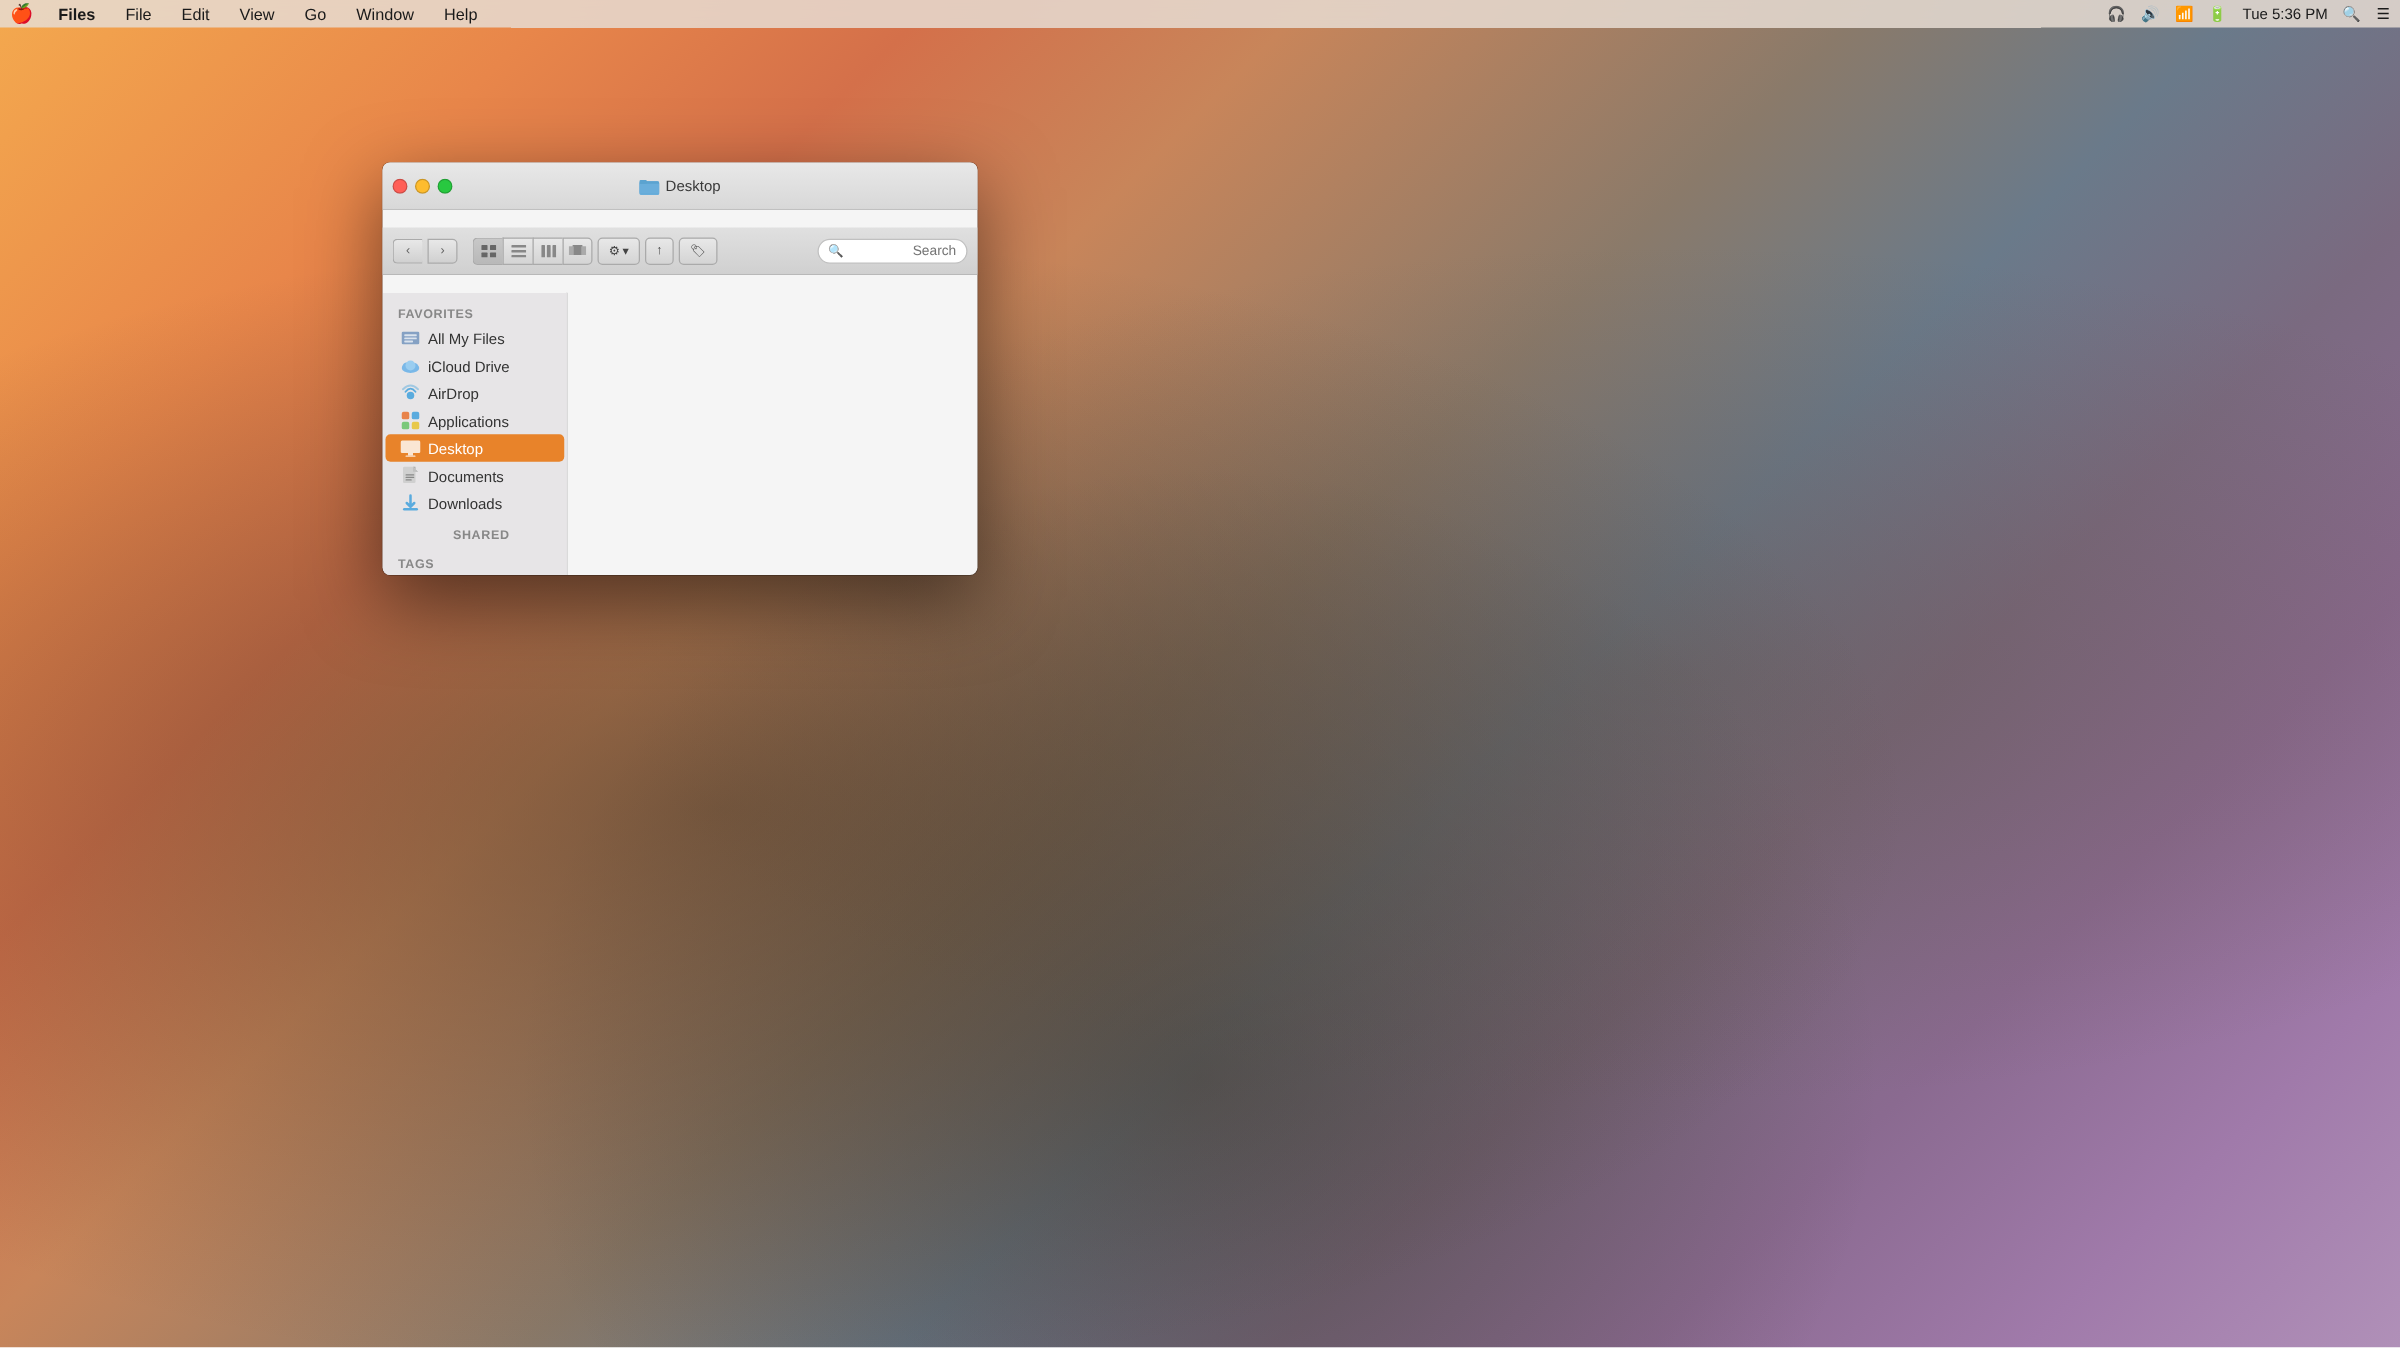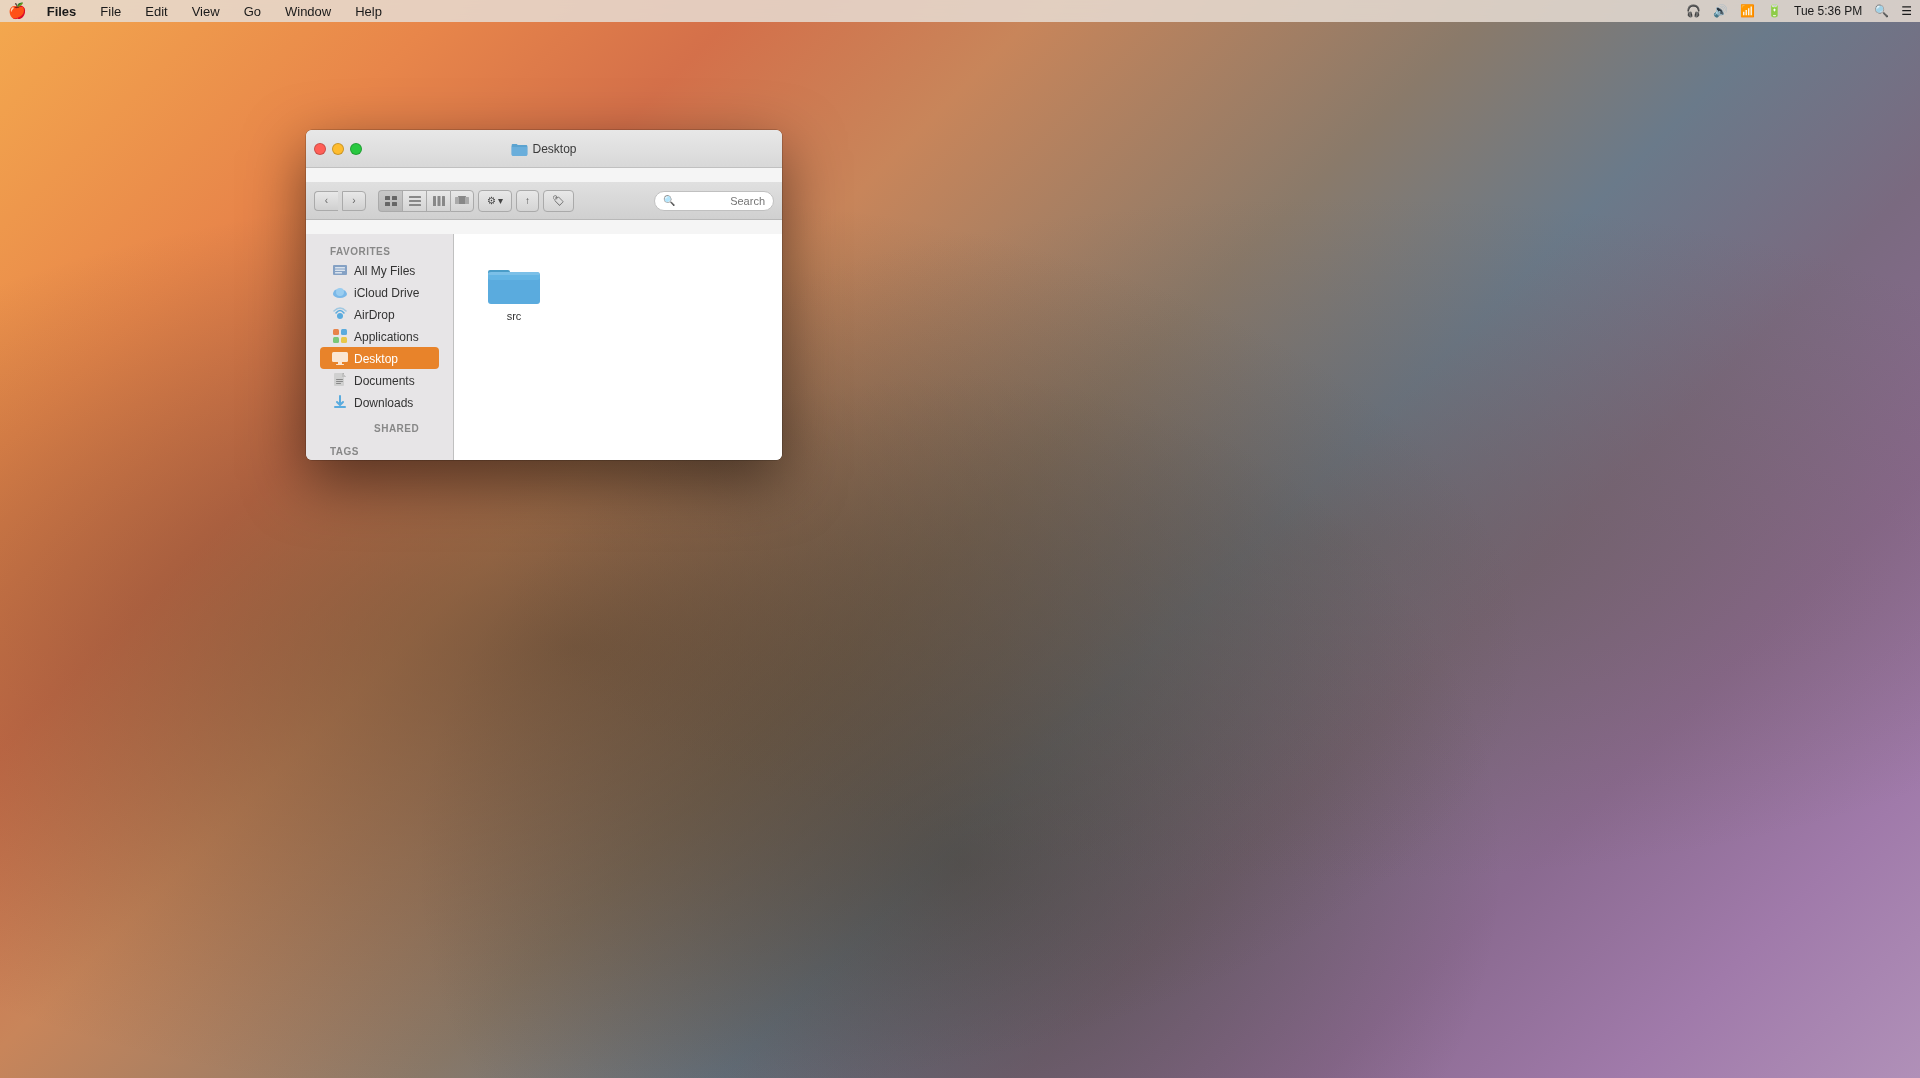--- a/index.html
+++ b/index.html
@@ -239,21 +239,21 @@
       flex: 1;
       overflow: hidden;
     }
 
     
     .sidebar {
       width: 148px;
       background: rgba(230, 228, 230, 0.95);
       border-right: 1px solid #c0c0c0;
       overflow-y: auto;
-      padding: 8px 12px;
+      padding: 8px 0;
       flex-shrink: 0;
     }
 
     .sidebar-section-label {
       font-size: 10px;
       font-weight: 600;
       color: #888;
       text-transform: uppercase;
       padding: 4px 12px 2px;
       letter-spacing: 0.5px;
@@ -552,30 +552,15 @@
         <span>Red</span>
       </div>
 
       <div class="sidebar-item">
         <div class="tag-dot" style="background:#e67e22;"></div>
         <span>Orange</span>
       </div>
 
     </div>
 
-    <div class="content-area">
-      <div class="file-item">
-        <svg class="folder-svg" viewBox="0 0 52 44">
-
-          <rect x="0" y="8" width="22" height="6" rx="2" fill="#4a9dc8"></rect>
-
-          <rect x="0" y="10" width="52" height="32" rx="3" fill="#5aabde"></rect>
-
-          <rect x="0" y="10" width="52" height="8" rx="3" fill="#6abde8" opacity="0.6"></rect>
-
-          <rect x="0" y="10" width="52" height="3" rx="3" fill="white" opacity="0.15"></rect>
-        </svg>
-        <span class="file-name">src</span>
-      </div>
-    </div>
 
   </div>
 </div>
 
 </body></html>

